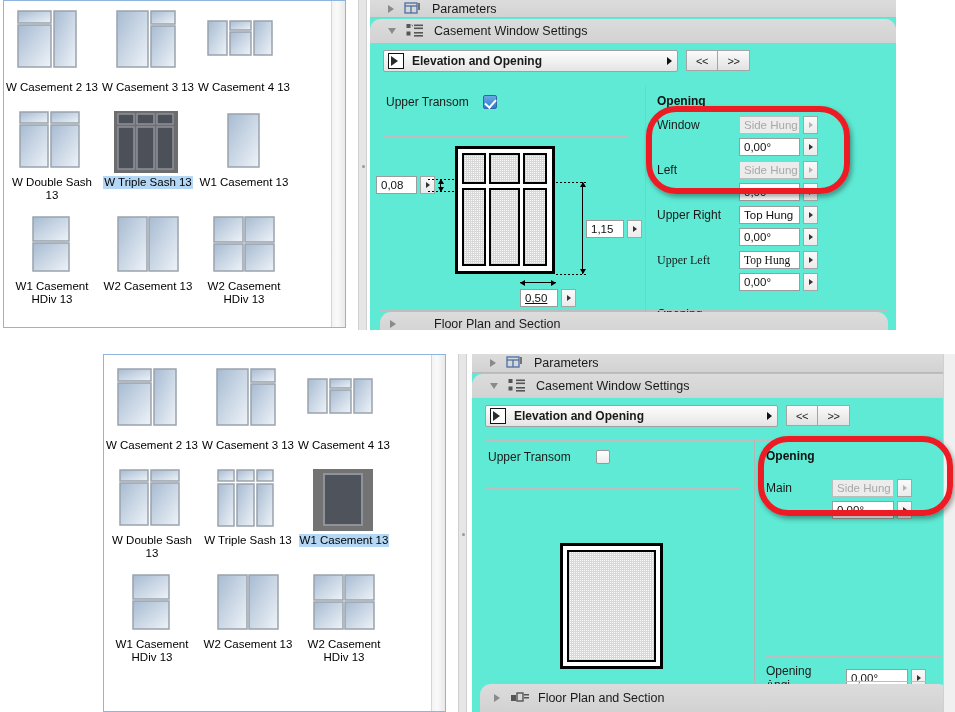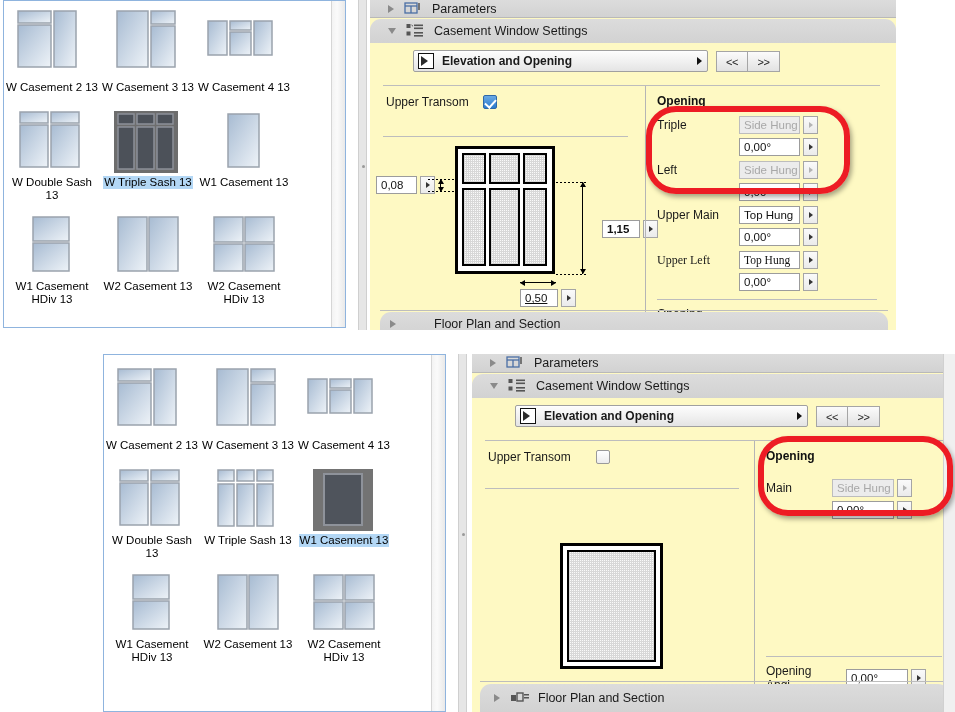--- a/index.html
+++ b/index.html
@@ -45,21 +45,21 @@
     line-height: 13px;
     margin-top: 2px;
     white-space: pre-line;
     padding: 0 1px;
   }
   .cell-label.selected { background:#b3d7f5; }
 
   
   .setpanel {
     position:absolute;
-    background:#fef9c3;
+    background:#5eead4;
     overflow:hidden;
   }
   .sect-header {
     position:relative;
     height:22px;
     display:flex; align-items:center;
     background: linear-gradient(to bottom,#dcdcdc,#d2d2d2);
   }
   .sect-header.rounded { border-radius: 11px 11px 0 0; }
   .sect-divider { height:1px; background:#b9b9b9; }
@@ -68,21 +68,21 @@
     border-left:6px solid #8a8a8a; border-top:4.5px solid transparent; border-bottom:4.5px solid transparent;
   }
   .tri.down {
     border-left:4.5px solid transparent; border-right:4.5px solid transparent;
     border-top:6px solid #8a8a8a; border-bottom:0;
   }
   .sect-title { font-size:12.5px; color:#1a1a1a; margin-left:10px; }
   .sect-icon { width:18px; height:16px; position:relative; }
 
   
-  .pagebar { display:flex; align-items:flex-end; padding: 7px 0 6px 13px; margin-left: 30px; }
+  .pagebar { display:flex; align-items:flex-start; padding: 7px 0 6px 13px; }
   .combo {
     flex:1;
     height:22px;
     background: linear-gradient(to bottom,#fdfdfd,#f0f0f0 55%,#e4e4e4);
     border:1px solid #a0a0a0;
     border-radius:2px;
     display:flex; align-items:center;
     position:relative;
     box-shadow: 0 1px 0 rgba(255,255,255,.6) inset;
   }
@@ -417,40 +417,40 @@
             <div class="dotline-h" style="left:58px;top:50px;width:30px;"></div>
             <div class="dimline" style="left:70px;top:38px;width:1px;height:13px;"></div>
             <div class="arrowU" style="left:67.5px;top:38px;"></div>
             <div class="arrowD" style="left:67.5px;top:46px;"></div>
 
             <div class="dotline-h" style="left:186px;top:41px;width:32px;"></div>
             <div class="dotline-h" style="left:186px;top:133px;width:32px;"></div>
             <div class="dimline" style="left:212px;top:41px;width:1px;height:92px;"></div>
             <div class="arrowU" style="left:209.5px;top:41px;"></div>
             <div class="arrowD" style="left:209.5px;top:128px;"></div>
-            <div class="row" style="position:absolute;left:232px;top:79px;font-weight:bold;">
+            <div class="row" style="position:absolute;left:216px;top:79px;">
               <div class="field" style="width:38px;">1,15</div>
               <div class="stepper"></div>
             </div>
 
             <div class="dimline" style="left:150px;top:141px;width:36px;height:1px;"></div>
             <div class="arrowL" style="left:150px;top:138.5px;"></div>
             <div class="arrowR" style="left:181px;top:138.5px;"></div>
             <div class="row" style="position:absolute;left:150px;top:148px;">
               <div class="field" style="width:38px;text-decoration:underline;">0,50</div>
               <div class="stepper"></div>
             </div>
           </div>
         </div>
 
         <div class="body-right" style="width:250px;">
           <div class="lbl-b" style="margin:8px 0 0 11px;">Opening</div>
 
           <div class="row" style="margin:8px 0 0 11px;">
-            <span class="lbl" style="width:82px;">Triple</span>
+            <span class="lbl" style="width:82px;">Window</span>
             <div class="field dim" style="width:61px;">Side Hung</div>
             <div class="stepper dim"></div>
           </div>
           <div class="row" style="margin:4px 0 0 11px;">
             <span class="lbl" style="width:82px;"></span>
             <div class="field" style="width:61px;">0,00°</div>
             <div class="stepper"></div>
           </div>
 
           <div class="row" style="margin:5px 0 0 11px;">
@@ -458,21 +458,21 @@
             <div class="field dim" style="width:61px;">Side Hung</div>
             <div class="stepper dim"></div>
           </div>
           <div class="row" style="margin:4px 0 0 11px;">
             <span class="lbl" style="width:82px;"></span>
             <div class="field" style="width:61px;">0,00°</div>
             <div class="stepper"></div>
           </div>
 
           <div class="row" style="margin:5px 0 0 11px;">
-            <span class="lbl" style="width:82px;">Upper Main</span>
+            <span class="lbl" style="width:82px;">Upper Right</span>
             <div class="field" style="width:61px;">Top Hung</div>
             <div class="stepper"></div>
           </div>
           <div class="row" style="margin:4px 0 0 11px;">
             <span class="lbl" style="width:82px;"></span>
             <div class="field" style="width:61px;">0,00°</div>
             <div class="stepper"></div>
           </div>
 
           <div class="row" style="margin:5px 0 0 11px;font-family:Liberation Serif, serif;">

